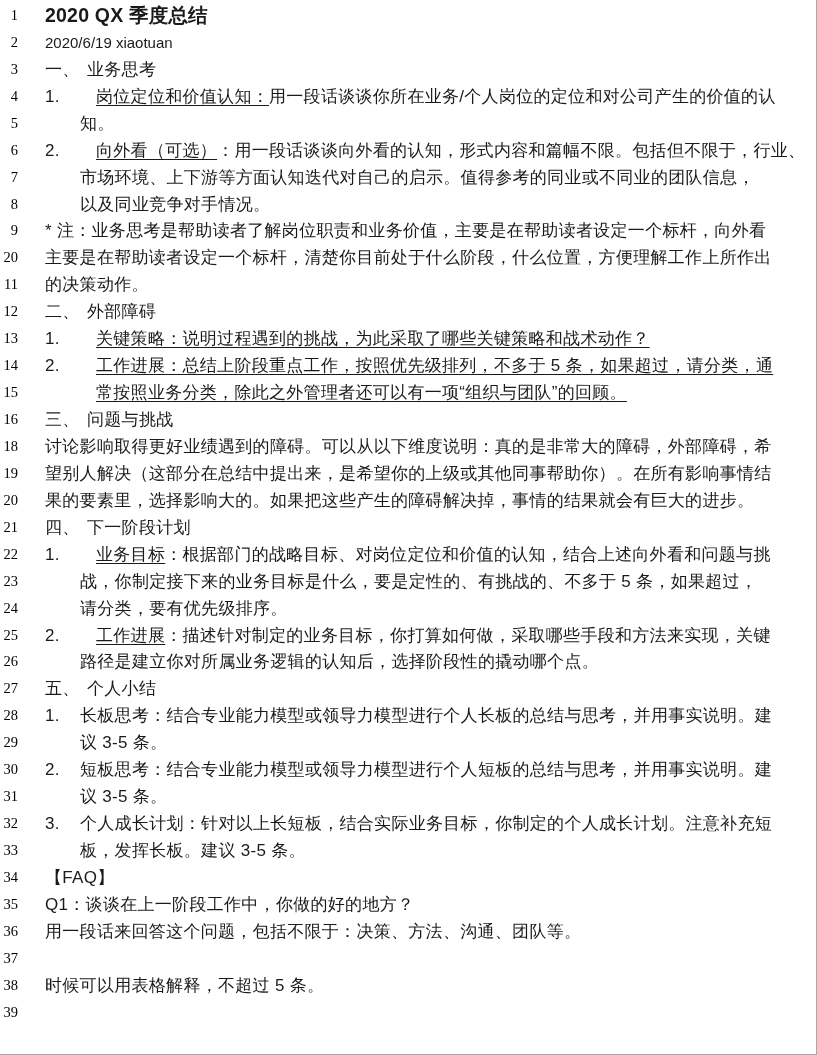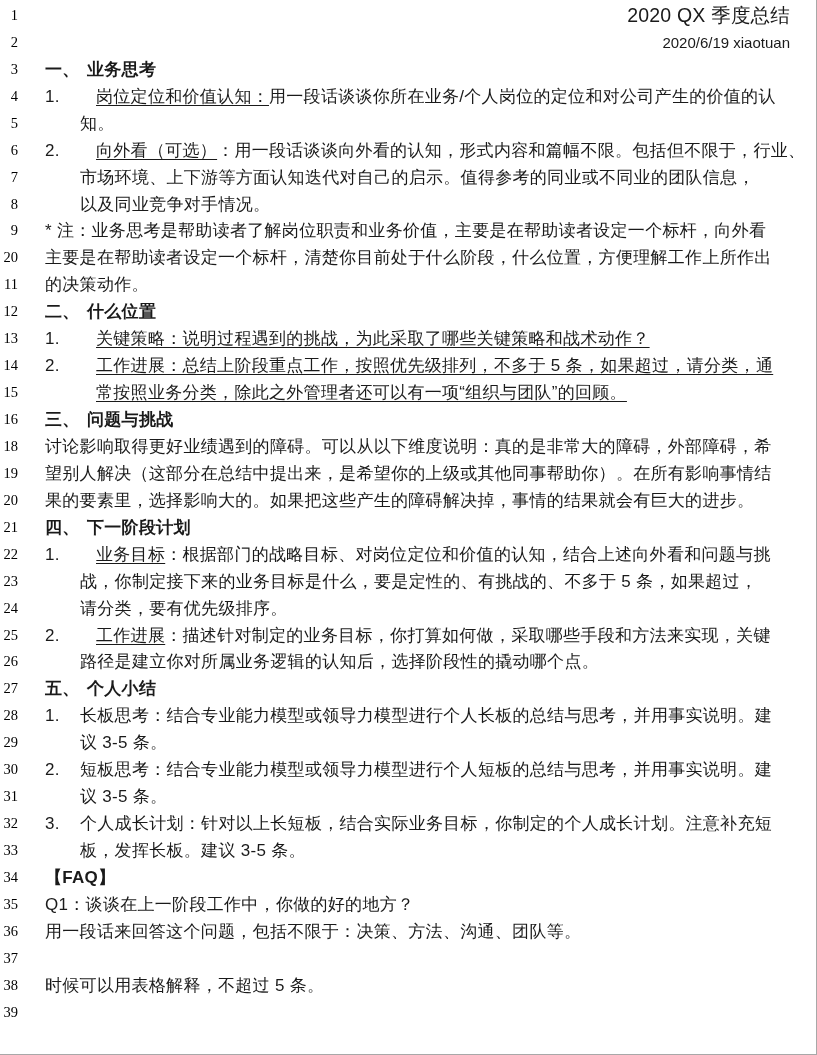--- a/index.html
+++ b/index.html
@@ -36,32 +36,32 @@
   .content {
     flex: 1;
     margin-left: 27px;
     margin-right: 26px;
     font-size: 17px;
     letter-spacing: 0.3px;
     white-space: nowrap;
     line-height: 1;
   }
   .content.title {
-    text-align: right;
-    font-weight: normal;
+    text-align: left;
+    font-weight: bold;
     font-size: 19.5px;
     letter-spacing: 0.2px;
   }
   .content.subtitle {
-    text-align: right;
+    text-align: left;
     font-size: 15px;
     letter-spacing: 0;
   }
   .content.heading {
-    font-weight: bold;
+    font-weight: normal;
   }
   .hnum {
     display: inline-block;
     min-width: 42px;
   }
   .limark {
     display: inline-block;
     width: 35px;
   }
   .licont {
@@ -118,21 +118,21 @@
       <div class="line">
         <span class="lnum">20</span>
         <div class="content"><span>主要是在帮助读者设定一个标杆，清楚你目前处于什么阶段，什么位置，方便理解工作上所作出</span></div>
       </div>
       <div class="line">
         <span class="lnum">11</span>
         <div class="content"><span>的决策动作。</span></div>
       </div>
       <div class="line">
         <span class="lnum">12</span>
-        <div class="content heading"><span class="hnum">二、</span><span>什么位置</span></div>
+        <div class="content heading"><span class="hnum">二、</span><span>外部障碍</span></div>
       </div>
       <div class="line">
         <span class="lnum">13</span>
         <div class="content"><span class="limark">1.</span><span class="u">关键策略：说明过程遇到的挑战，为此采取了哪些关键策略和战术动作？</span></div>
       </div>
       <div class="line">
         <span class="lnum">14</span>
         <div class="content"><span class="limark">2.</span><span class="u">工作进展：总结上阶段重点工作，按照优先级排列，不多于 5 条，如果超过，请分类，通</span></div>
       </div>
       <div class="line">

